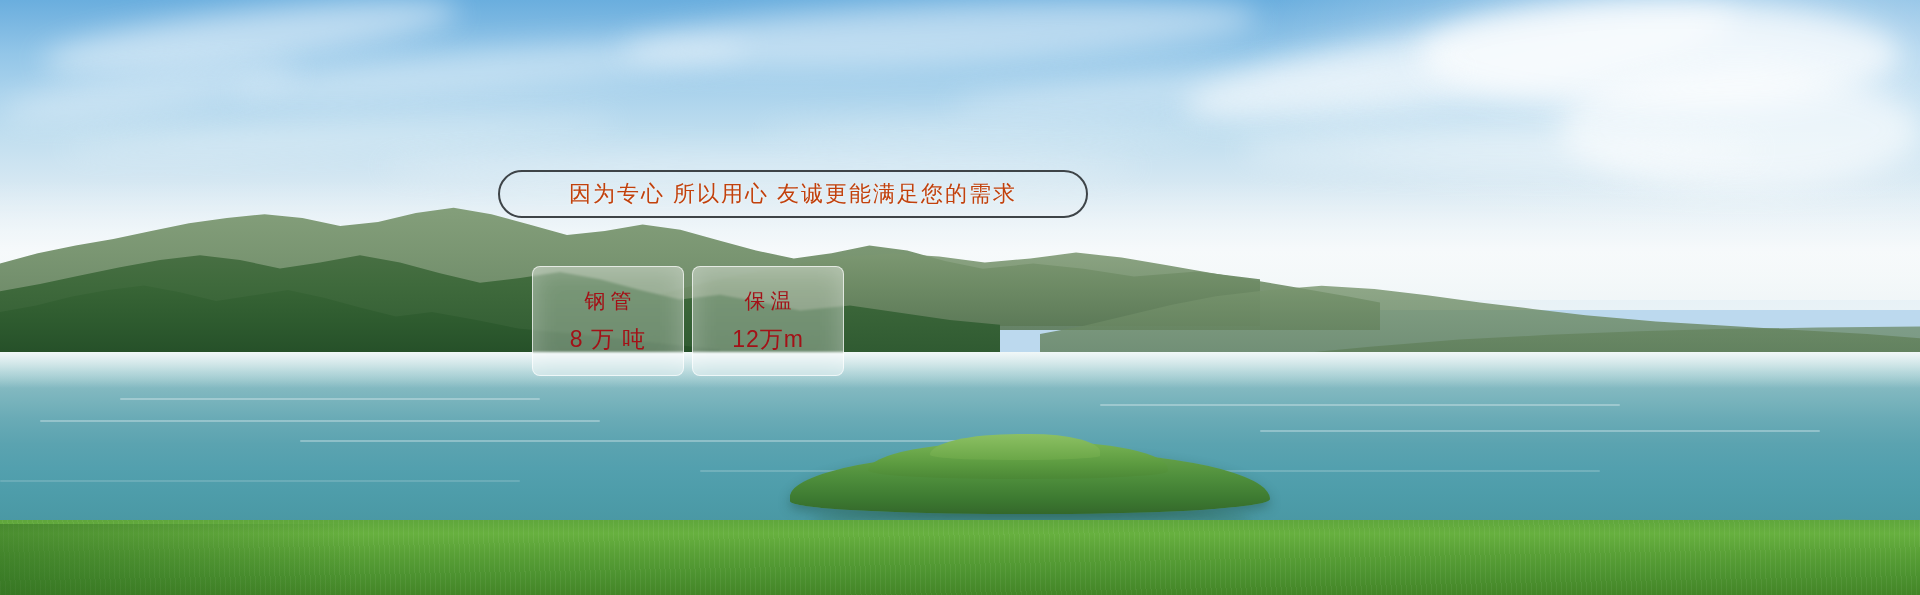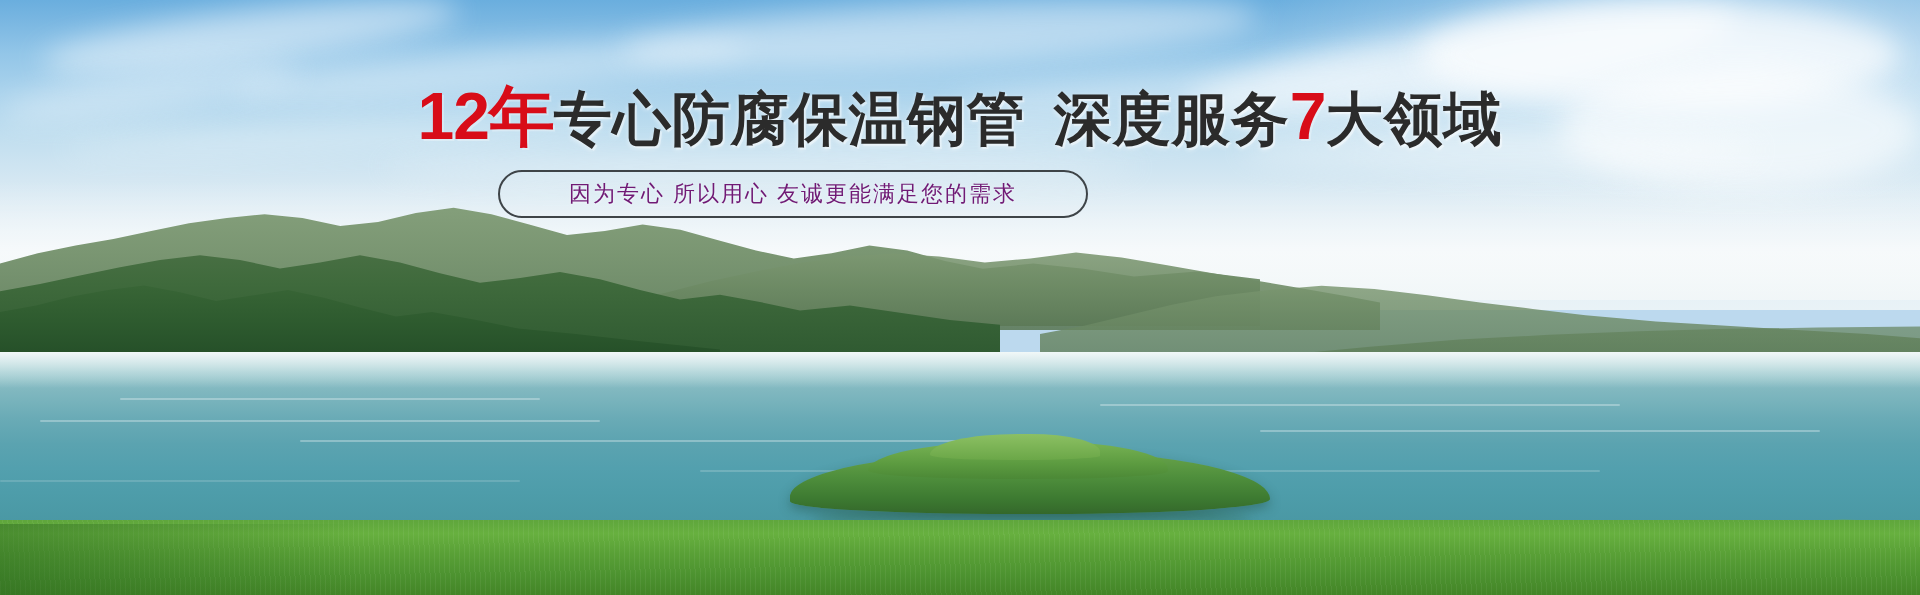--- a/index.html
+++ b/index.html
@@ -212,21 +212,21 @@
   }
   .headline .gap { display:inline-block; width:28px; }
 
   .subtitle-pill {
     position:absolute; left:498px; top:170px;
     width:590px; height:48px;
     border:2px solid #3e4448;
     border-radius:26px;
     display:flex; align-items:center; justify-content:center;
     font-size:22px;
-    color:#701a75;
+    color:#c2410c;
     letter-spacing:2px;
     white-space:nowrap;
     background:rgba(255,255,255,.06);
     text-shadow:0 1px 3px rgba(255,255,255,.6);
   }
 
   .cards {
     position:absolute; left:532px; top:266px;
     display:flex;
     gap:8px;
@@ -302,28 +302,37 @@
   <div class="island2"></div>
   <div class="island3"></div>
 
   <div class="grass-top"></div>
   <div class="grass"></div>
   <div class="grass-tex"></div>
   <div class="grass-left-dark"></div>
 
   <div class="content">
 
-    <div class="headline">
-      <span class="num">12</span><span class="num">年</span><span>专心防腐保温钢管</span><span class="gap"></span><span>深度服务</span><span class="num">7</span><span>大领域</span>
-    </div>
 
     <div class="subtitle-pill">
       <span>因为专心 所以用心  友诚更能满足您的需求</span>
     </div>
 
     <div class="cards">
 
-
-
+      <div class="card">
+        <div class="card-label">钢管</div>
+        <div class="card-value">
+          <span>8 万 吨</span>
+        </div>
+      </div>
+
+
+      <div class="card">
+        <div class="card-label">保温</div>
+        <div class="card-value">
+          <span>12万m</span><sup></sup>
+        </div>
+      </div>
 
     </div>
   </div>
 </div>
 
 </body></html>

